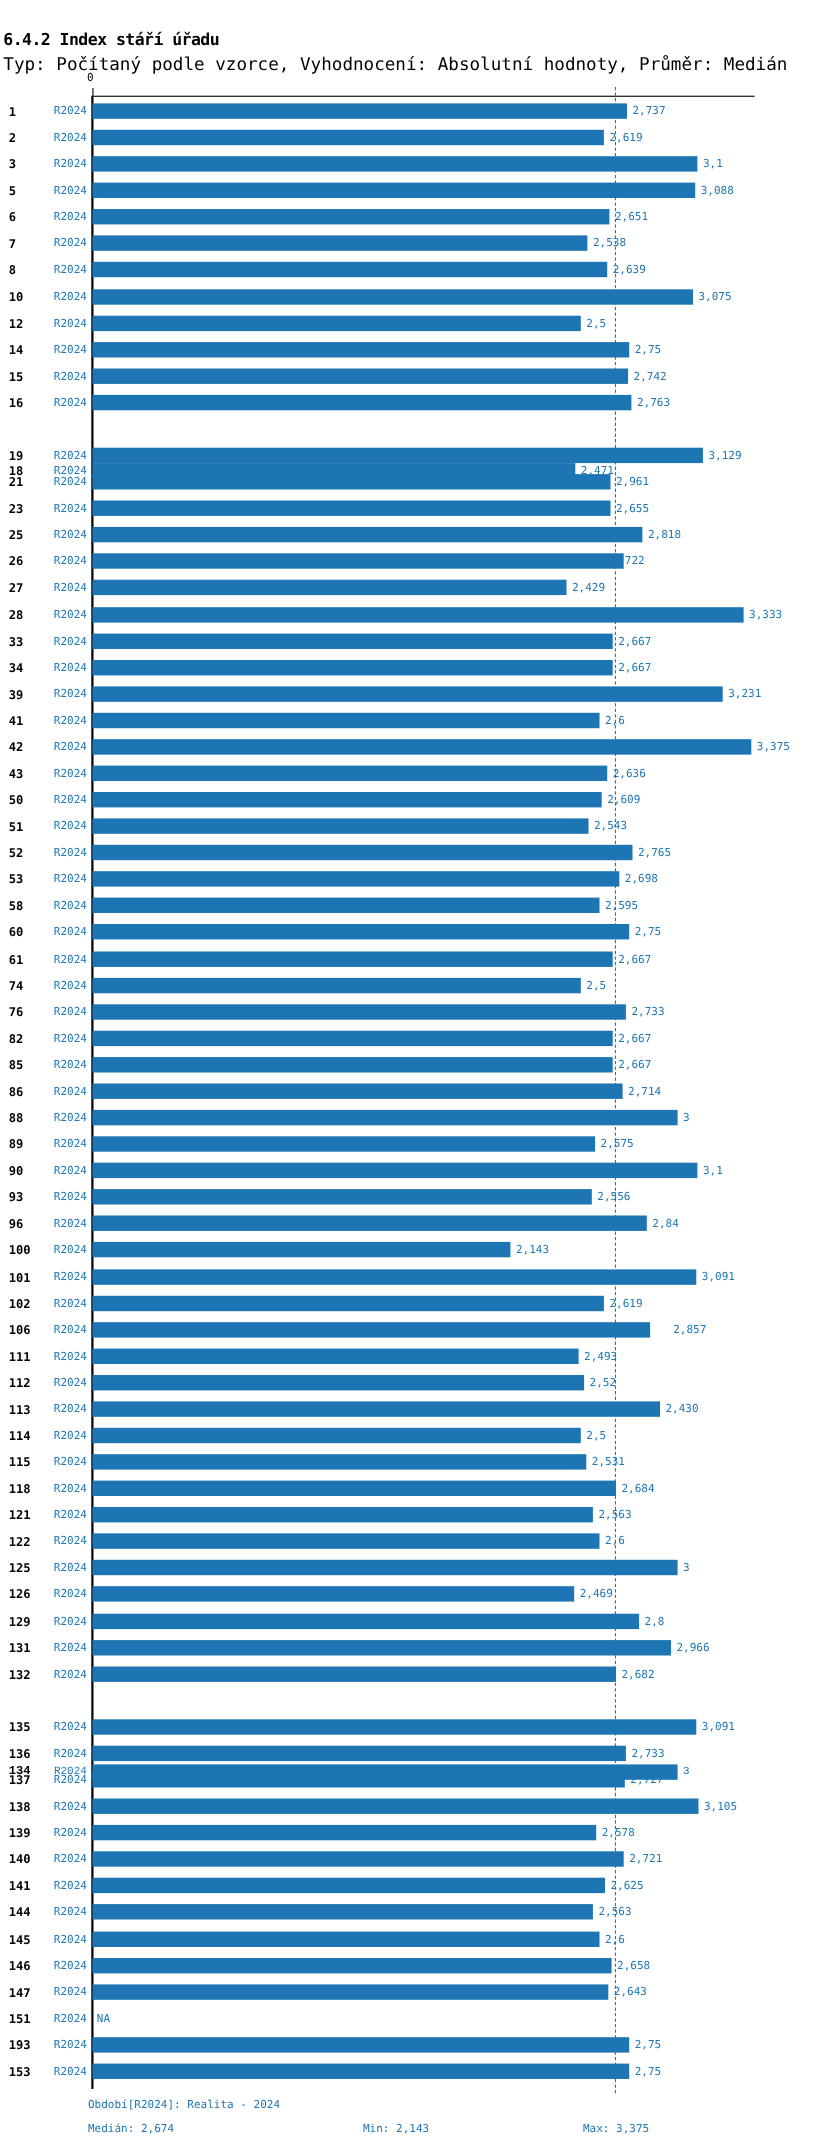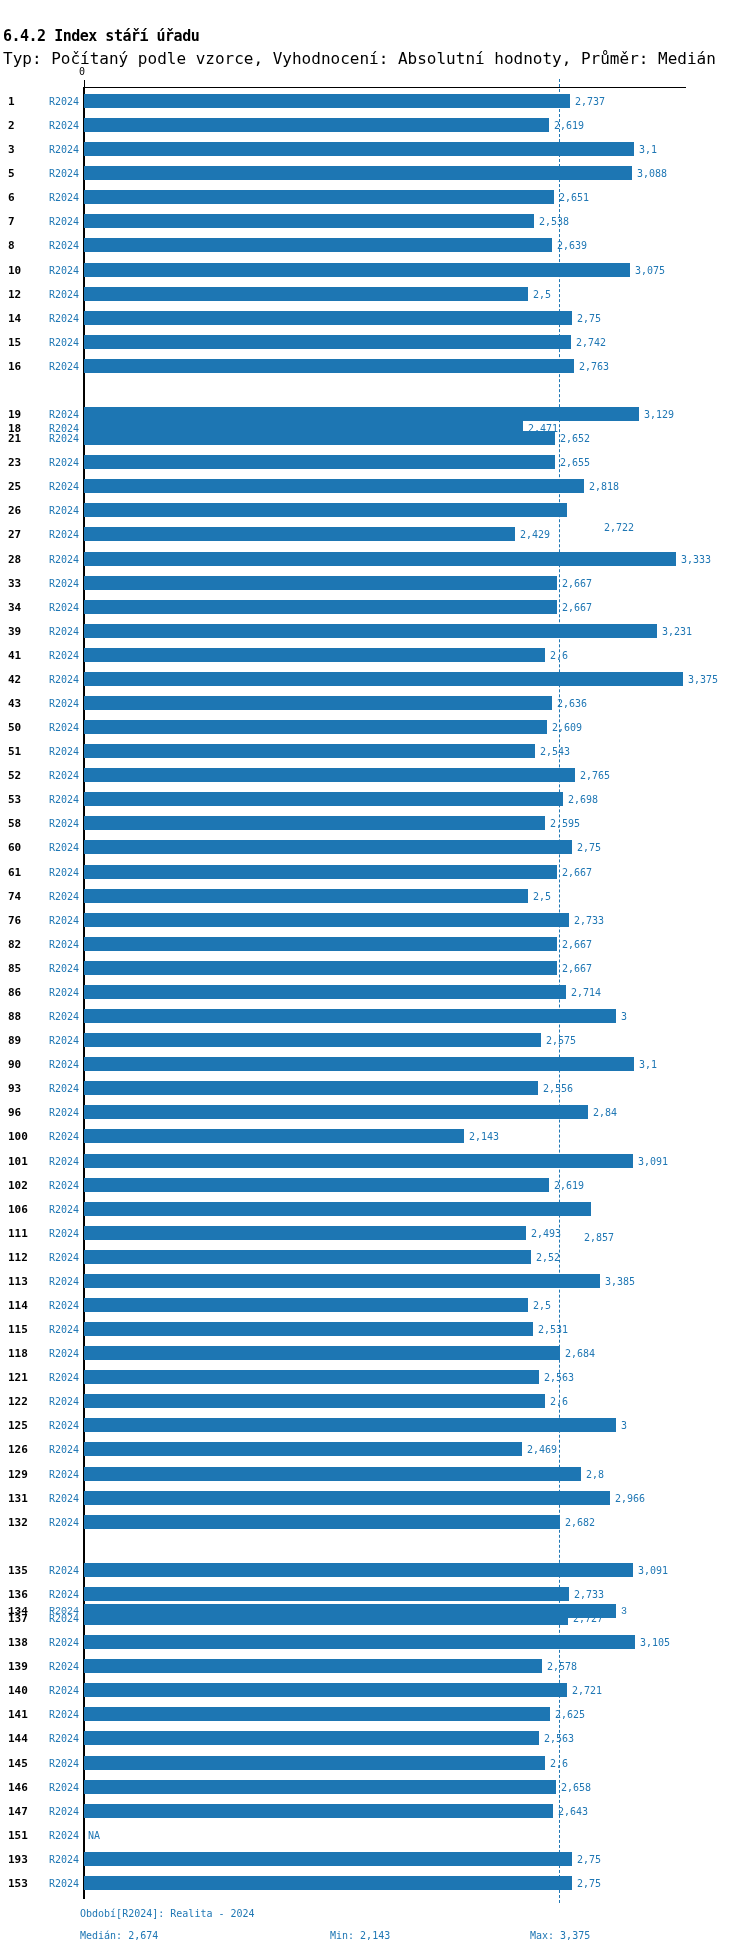--- a/index.html
+++ b/index.html
@@ -121,39 +121,39 @@
       <div class="row" style="top: 407px; padding-left: 12px;">
     <span class="rownum">19</span>
     <span class="serieslabel">R2024</span>
     <div class="bar" style="width: 555px;"></div>
     <span class="value" style="left: 644px;">3,129</span>
   </div>
       <div class="row" style="top: 431px;">
     <span class="rownum">21</span>
     <span class="serieslabel">R2024</span>
     <div class="bar" style="width: 471px;"></div>
-    <span class="value" style="left: 560px;">2,652</span>
+    <span class="value" style="left: 560px;">2,961</span>
   </div>
       <div class="row" style="top: 455px;">
     <span class="rownum">23</span>
     <span class="serieslabel">R2024</span>
     <div class="bar" style="width: 471px;"></div>
     <span class="value" style="left: 560px;">2,655</span>
   </div>
       <div class="row" style="top: 479px;">
     <span class="rownum">25</span>
     <span class="serieslabel">R2024</span>
     <div class="bar" style="width: 500px;"></div>
     <span class="value" style="left: 589px;">2,818</span>
   </div>
       <div class="row" style="top: 503px;">
     <span class="rownum">26</span>
     <span class="serieslabel">R2024</span>
     <div class="bar" style="width: 483px;"></div>
-    <span class="value" style="left: 604px; margin-top: 17px;">2,722</span>
+    <span class="value" style="left: 556px;">2,722</span>
   </div>
       <div class="row" style="top: 527px;">
     <span class="rownum">27</span>
     <span class="serieslabel">R2024</span>
     <div class="bar" style="width: 431px;"></div>
     <span class="value" style="left: 520px;">2,429</span>
   </div>
       <div class="row" style="top: 552px;">
     <span class="rownum">28</span>
     <span class="serieslabel">R2024</span>
@@ -313,39 +313,39 @@
       <div class="row" style="top: 1178px; padding-left: 28px;">
     <span class="rownum">102</span>
     <span class="serieslabel">R2024</span>
     <div class="bar" style="width: 465px;"></div>
     <span class="value" style="left: 554px;">2,619</span>
   </div>
       <div class="row" style="top: 1202px;">
     <span class="rownum">106</span>
     <span class="serieslabel">R2024</span>
     <div class="bar" style="width: 507px;"></div>
-    <span class="value" style="left: 584px; margin-top: 28px;">2,857</span>
+    <span class="value" style="left: 612px;">2,857</span>
   </div>
       <div class="row" style="top: 1226px;">
     <span class="rownum">111</span>
     <span class="serieslabel">R2024</span>
     <div class="bar" style="width: 442px;"></div>
     <span class="value" style="left: 531px;">2,493</span>
   </div>
       <div class="row" style="top: 1250px;">
     <span class="rownum">112</span>
     <span class="serieslabel">R2024</span>
     <div class="bar" style="width: 447px;"></div>
     <span class="value" style="left: 536px;">2,52</span>
   </div>
       <div class="row" style="top: 1274px;">
     <span class="rownum">113</span>
     <span class="serieslabel">R2024</span>
     <div class="bar" style="width: 516px;"></div>
-    <span class="value" style="left: 605px;">3,385</span>
+    <span class="value" style="left: 605px;">2,430</span>
   </div>
       <div class="row" style="top: 1298px;">
     <span class="rownum">114</span>
     <span class="serieslabel">R2024</span>
     <div class="bar" style="width: 444px;"></div>
     <span class="value" style="left: 533px;">2,5</span>
   </div>
       <div class="row" style="top: 1322px;">
     <span class="rownum">115</span>
     <span class="serieslabel">R2024</span>

